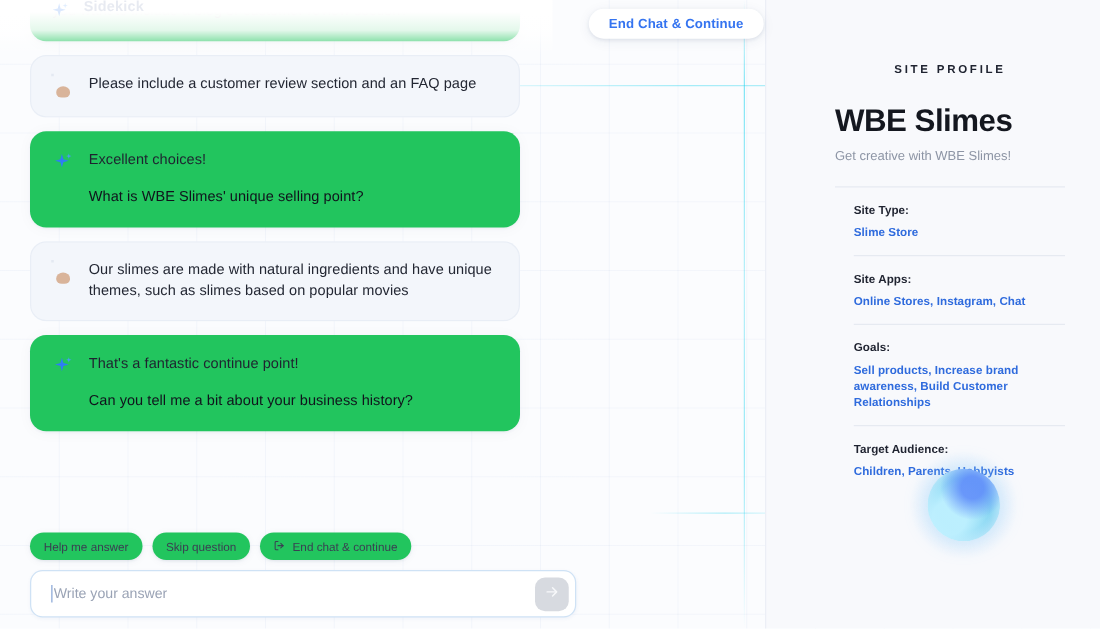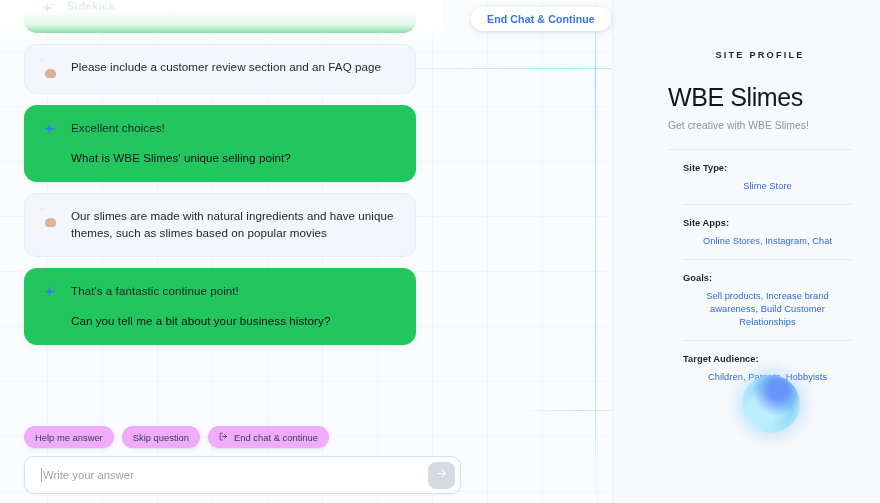--- a/index.html
+++ b/index.html
@@ -150,21 +150,21 @@
   
   .actions {
     position: absolute;
     left: 24px; top: 426px;
     display: flex; gap: 8px; align-items: center;
   }
   .chip {
     height: 22px;
     padding: 0 11px;
     display: inline-flex; align-items: center; gap: 6px;
-    background: #f0abfc;
+    background: #22c55e;
     border: none; border-radius: 999px;
     box-shadow: 0 1px 2px rgba(30,50,95,0.08), 0 1px 7px rgba(30,50,95,0.05);
     font-family: "Liberation Sans", sans-serif;
     font-size: 9.4px; color: #3a4052; font-weight: 400;
     white-space: nowrap;
     cursor: pointer;
   }
 
   
   .composer {
@@ -206,43 +206,42 @@
     border-left: 1px solid #eceff6;
     padding: 50px 28px 0 55px;
   }
   .sb-eyebrow {
     font-size: 9.2px; font-weight: 700; color: #1f2330;
     letter-spacing: 2.2px;
     text-align: center;
   }
   .sb-title {
     margin-top: 23px;
-    font-size: 25px; font-weight: 400; color: #14171f;
+    font-size: 25px; font-weight: 700; color: #14171f;
     letter-spacing: -0.4px;
     line-height: 28px;
   }
   .sb-sub {
     margin-top: 9px;
     font-size: 10.4px; color: #8d95a5; font-weight: 400;
   }
   .sb-div {
     height: 1px; background: #e6eaf1;
     margin: 18px 0 0 0;
   }
   .sb-field { padding-top: 13px; margin-left: 15px; }
   .sb-label {
     font-size: 9.3px; font-weight: 700; color: #1f2330;
     letter-spacing: .05px;
   }
   .sb-value {
     margin-top: 7px;
-    font-size: 9.3px; font-weight: 400; color: #2f6bdd;
+    font-size: 9.3px; font-weight: 700; color: #2f6bdd;
     line-height: 13px;
     letter-spacing: .05px;
-    text-align: center;
   }
   .sb-field.sep { margin-top: 11px; border-top: 1px solid #e6eaf1; }
 
   
   .orb-wrap {
     position: absolute; left: 742px; top: 375px;
     width: 58px; height: 58px;
   }
   .orb-glow {
     position: absolute; inset: -14px;

